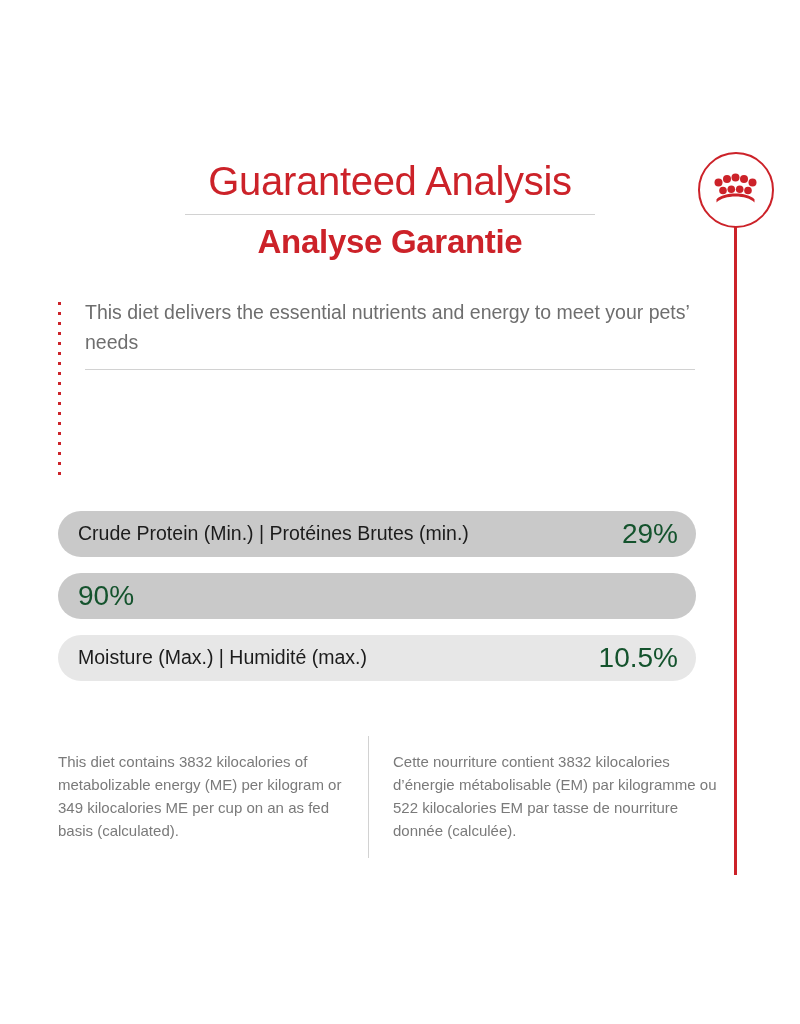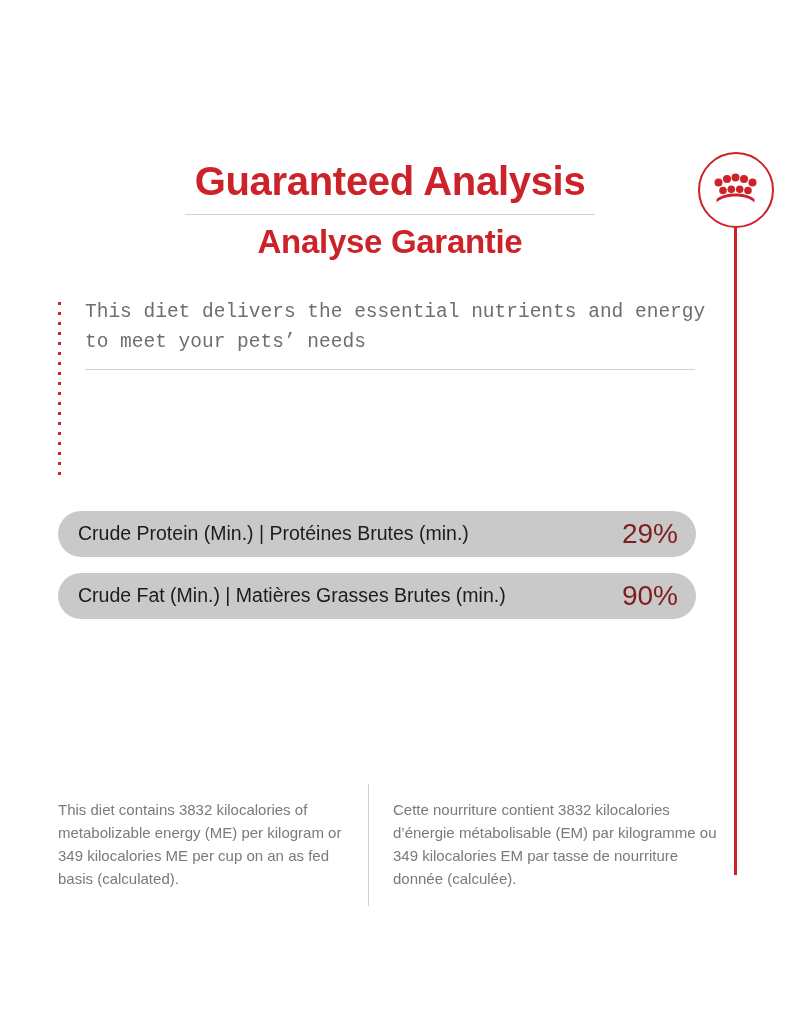--- a/index.html
+++ b/index.html
@@ -52,21 +52,21 @@
   .title-block {
     position: absolute;
     left: 0;
     top: 160px;
     width: 780px;
     text-align: center;
   }
   .title-en {
     color: #CC2229;
     font-size: 40px;
-    font-weight: bold;
+    font-weight: normal;
     letter-spacing: -0.3px;
     line-height: 1.08;
     margin: 0;
   }
   .title-divider {
     width: 410px;
     height: 1px;
     background: #d2d2d2;
     margin: 11px auto 9px auto;
   }
@@ -95,21 +95,20 @@
     background-image: linear-gradient(to bottom, #CC2229 0 3px, transparent 3px 10px);
     background-size: 3px 10px;
     background-repeat: repeat-y;
   }
   .intro-text {
     margin: 0 0 0 27px;
     color: #6e6e6e;
     font-size: 19.5px;
     line-height: 1.52;
     font-weight: normal;
-    font-family: Liberation Mono, monospace;
   }
   .intro-divider {
     margin: 12px 0 12px 27px;
     width: 610px;
     height: 1px;
     background: #d2d2d2;
   }
 
   
   .nutrients {
@@ -130,31 +129,31 @@
   }
   .nutrient-row.shade-dark  { background: #c9c9c9; gap: 10px; }
   .nutrient-row.shade-light { background: #e7e7e7; }
   .nutrient-label {
     color: #1c1c1c;
     font-size: 19.5px;
     line-height: 1;
     white-space: nowrap;
   }
   .nutrient-value {
-    color: #7f1d1d;
+    color: #14532d;
     font-size: 28px;
     line-height: 1;
     white-space: nowrap;
   }
 
   
   .footnotes {
     position: absolute;
     left: 58px;
-    top: 784px;
+    top: 736px;
     width: 660px;
     display: flex;
   }
   .footnote {
     color: #7a7a7a;
     font-size: 15px;
     line-height: 1.53;
     box-sizing: border-box;
   }
   .footnote-en {
@@ -207,24 +206,27 @@
     <p class="intro-text">This diet delivers the essential nutrients and energy to meet your pets’ needs</p>
     <div class="intro-divider"></div>
   </div>
 
   <div class="nutrients">
     <div class="nutrient-row shade-dark">
       <span class="nutrient-label">Crude Protein (Min.) | Protéines Brutes (min.)</span>
       <span class="nutrient-value">29%</span>
     </div>
     <div class="nutrient-row shade-dark">
-      <span class="nutrient-label">Crude Fat (Min.) | Matières Grasses Brutes (min.)</span>
       <span class="nutrient-value">90%</span>
+    </div>
+    <div class="nutrient-row shade-light">
+      <span class="nutrient-label">Moisture (Max.) | Humidité (max.)</span>
+      <span class="nutrient-value">10.5%</span>
     </div>
   </div>
 
   <div class="footnotes">
     <p class="footnote footnote-en">This diet contains 3832 kilocalories of metabolizable energy (ME) per kilogram or 349 kilocalories ME per cup on an as fed basis (calculated).</p>
     <div class="footnote-divider"></div>
-    <p class="footnote footnote-fr">Cette nourriture contient 3832 kilocalories d’énergie métabolisable (EM) par kilogramme ou  349 kilocalories EM par tasse de nourriture donnée (calculée).</p>
+    <p class="footnote footnote-fr">Cette nourriture contient 3832 kilocalories d’énergie métabolisable (EM) par kilogramme ou  522 kilocalories EM par tasse de nourriture donnée (calculée).</p>
   </div>
 
 </div>
 
 </body></html>

